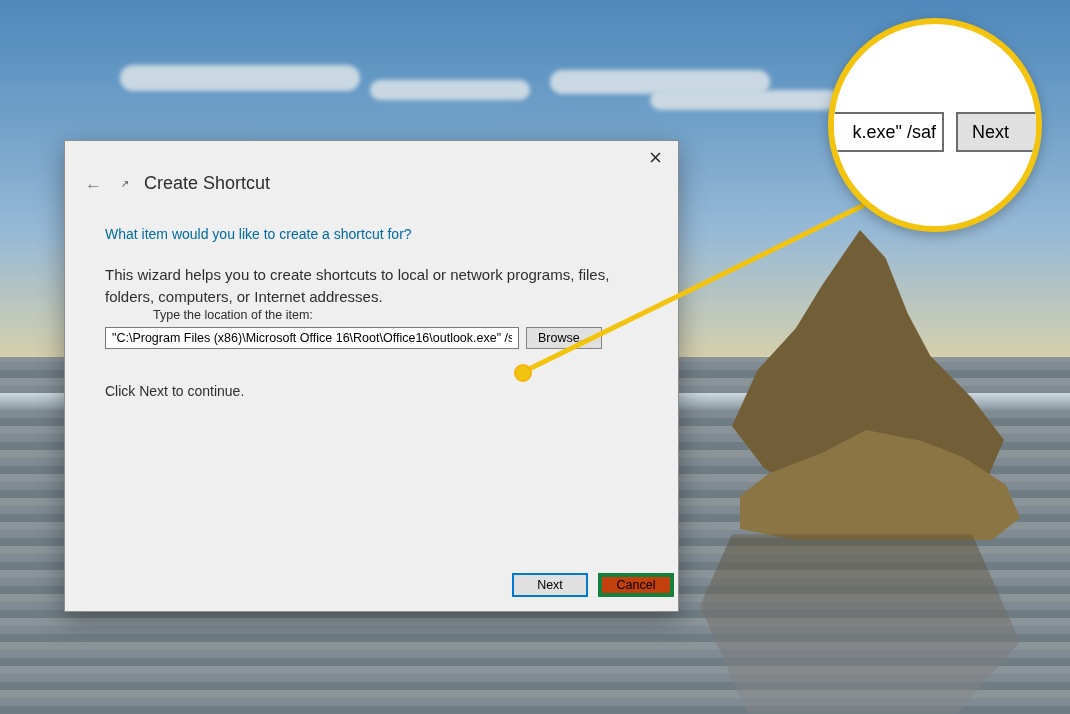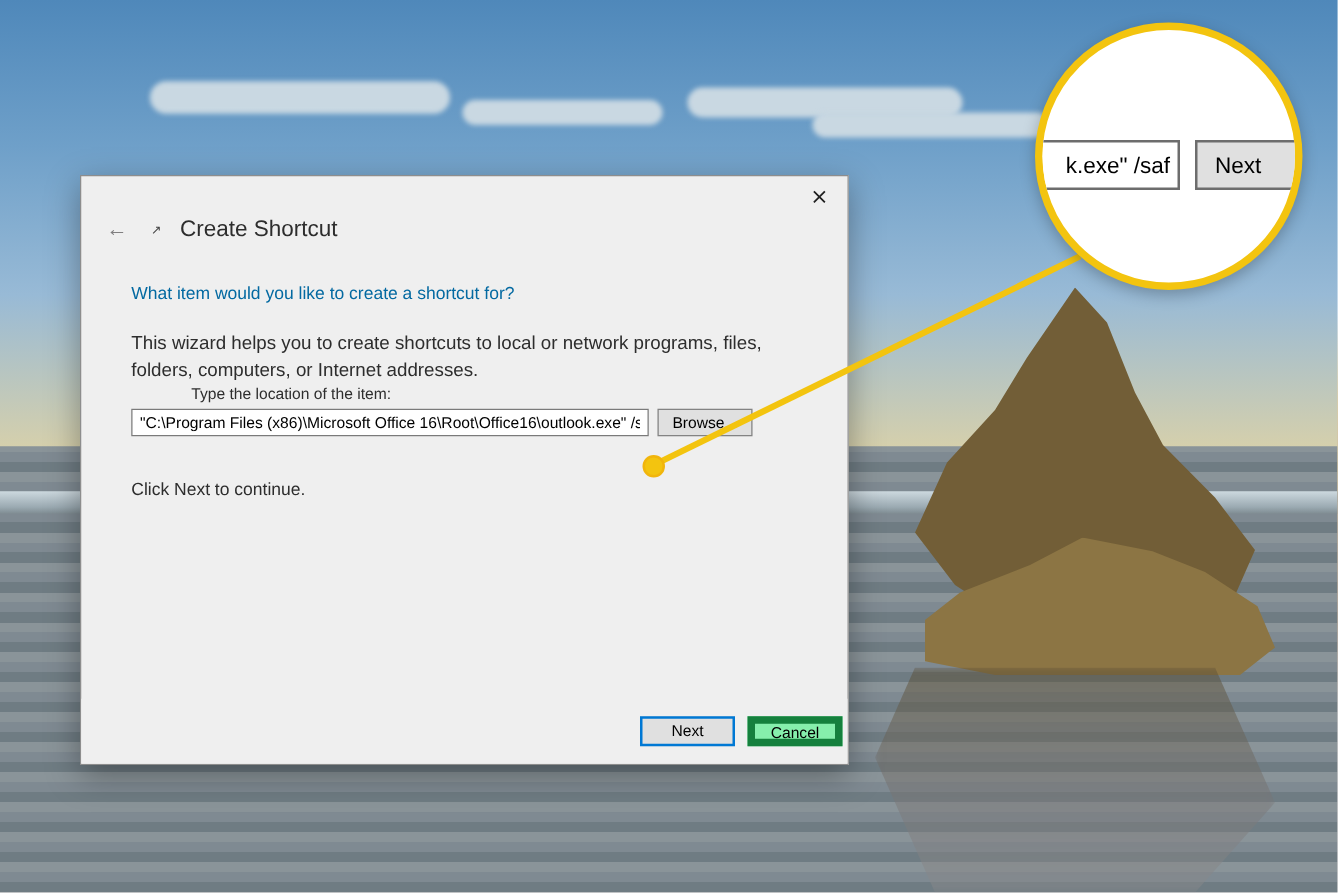--- a/index.html
+++ b/index.html
@@ -64,22 +64,22 @@
     .browse-btn {
       width:76px; height:22px; font-size:12.5px; background:#e0e0e0;
       border:1px solid #838383; cursor:default;
     }
     .continue {font-size:14px;}
     .footer {
       margin-top:auto; height:52px; display:flex; align-items:center; justify-content:flex-end;
       gap:10px; padding:0 4px; background:#efefef;
     }
     .btn {
-      width:76px; height:24px; font-size:12.5px; background:#86efac;
-      border:6px solid #15803d; cursor:default;
+      width:76px; height:24px; font-size:12.5px; background:#c2410c;
+      border:4px solid #15803d; cursor:default;
     }
     .btn.primary {border:2px solid #0078d4; background:#e0e0e0;}
 
     
     .magnifier {
       position:absolute; left:828px; top:18px; width:214px; height:214px;
       border-radius:50%; background:#fff; border:6px solid #f3c40f; box-shadow:0 4px 12px rgba(0,0,0,.25);
       overflow:hidden;
     }
     .mag-inner {

